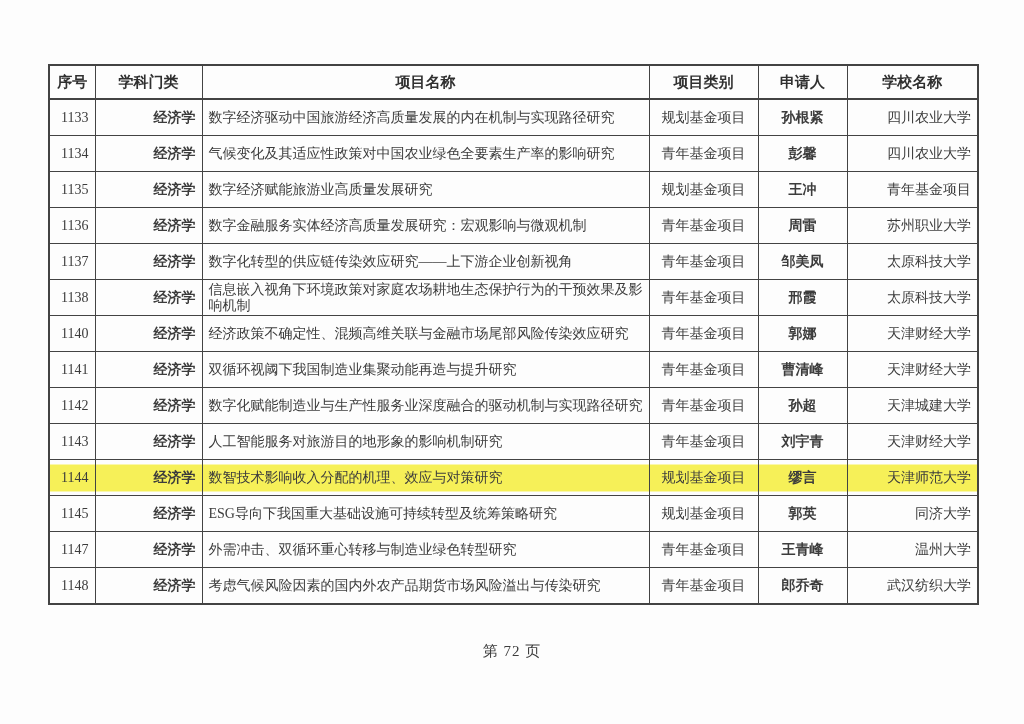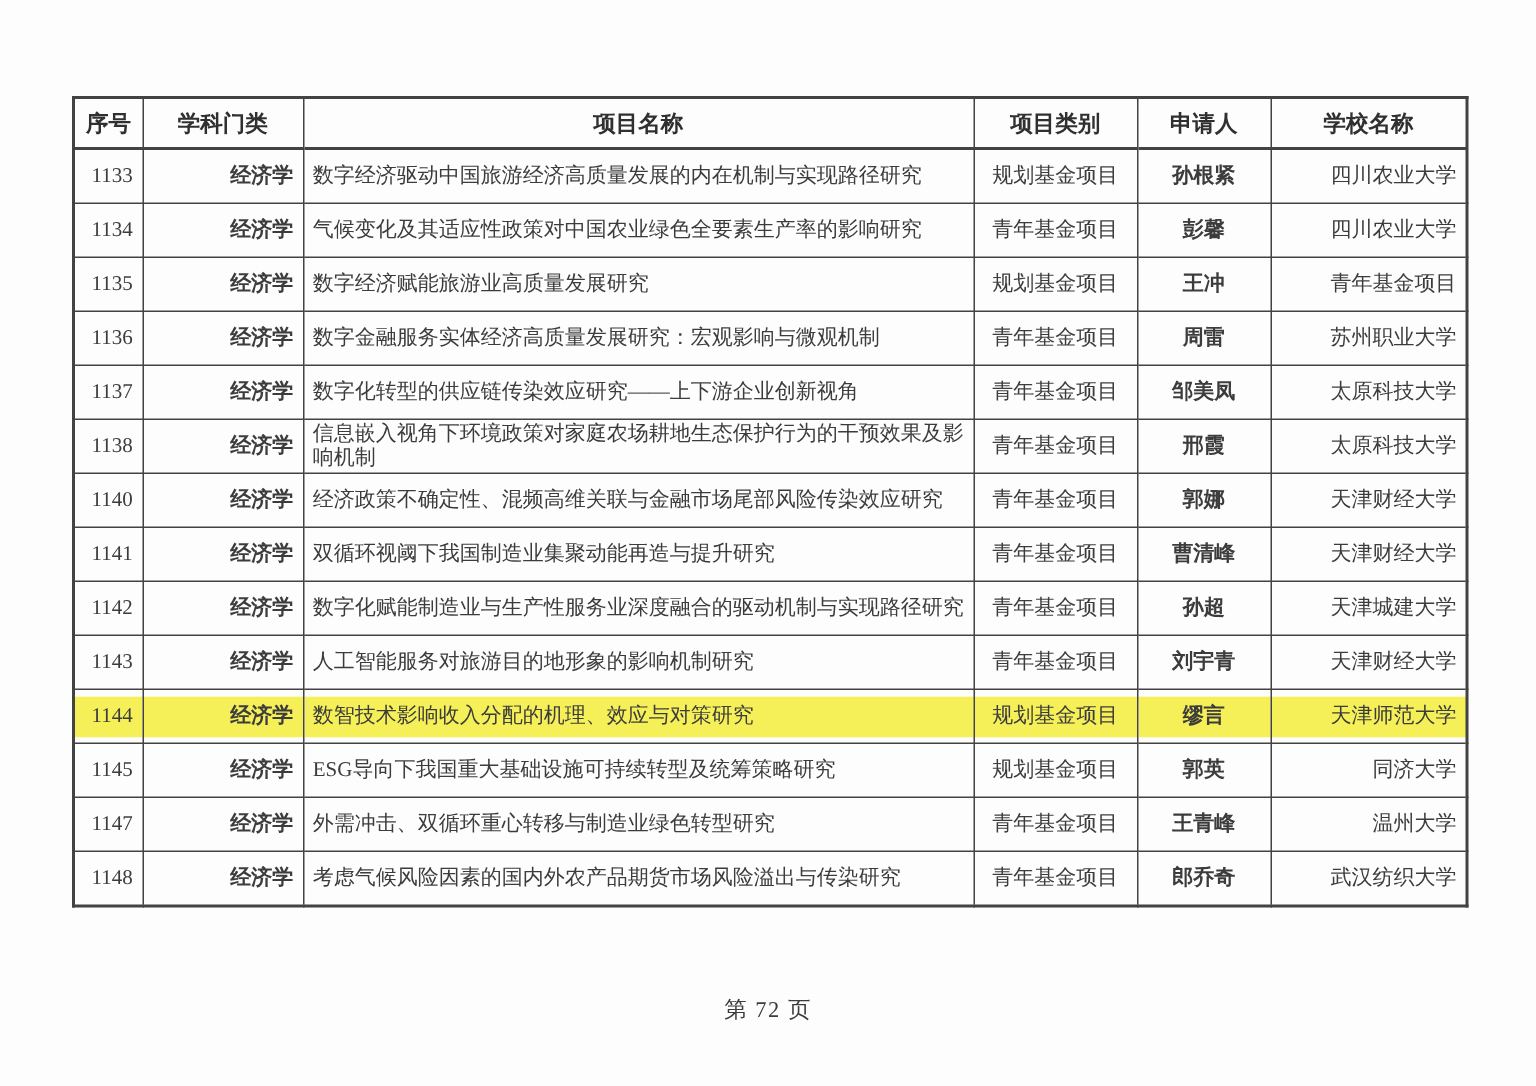--- a/index.html
+++ b/index.html
@@ -64,21 +64,21 @@
       rgba(255,255,255,0) 11%,
       var(--hl, #f6f058) 11%,
       var(--hl, #f6f058) 89%,
       rgba(255,255,255,0) 89%,
       rgba(255,255,255,0) 100%
     );
   }
   .footer {
     position: absolute;
     left: 0;
-    top: 664px;
+    top: 642px;
     width: 1024px;
     text-align: center;
     font-size: 15px;
     color: #3c3c3c;
     letter-spacing: 1px;
   }
 </style>
 </head>
 <body>
 

